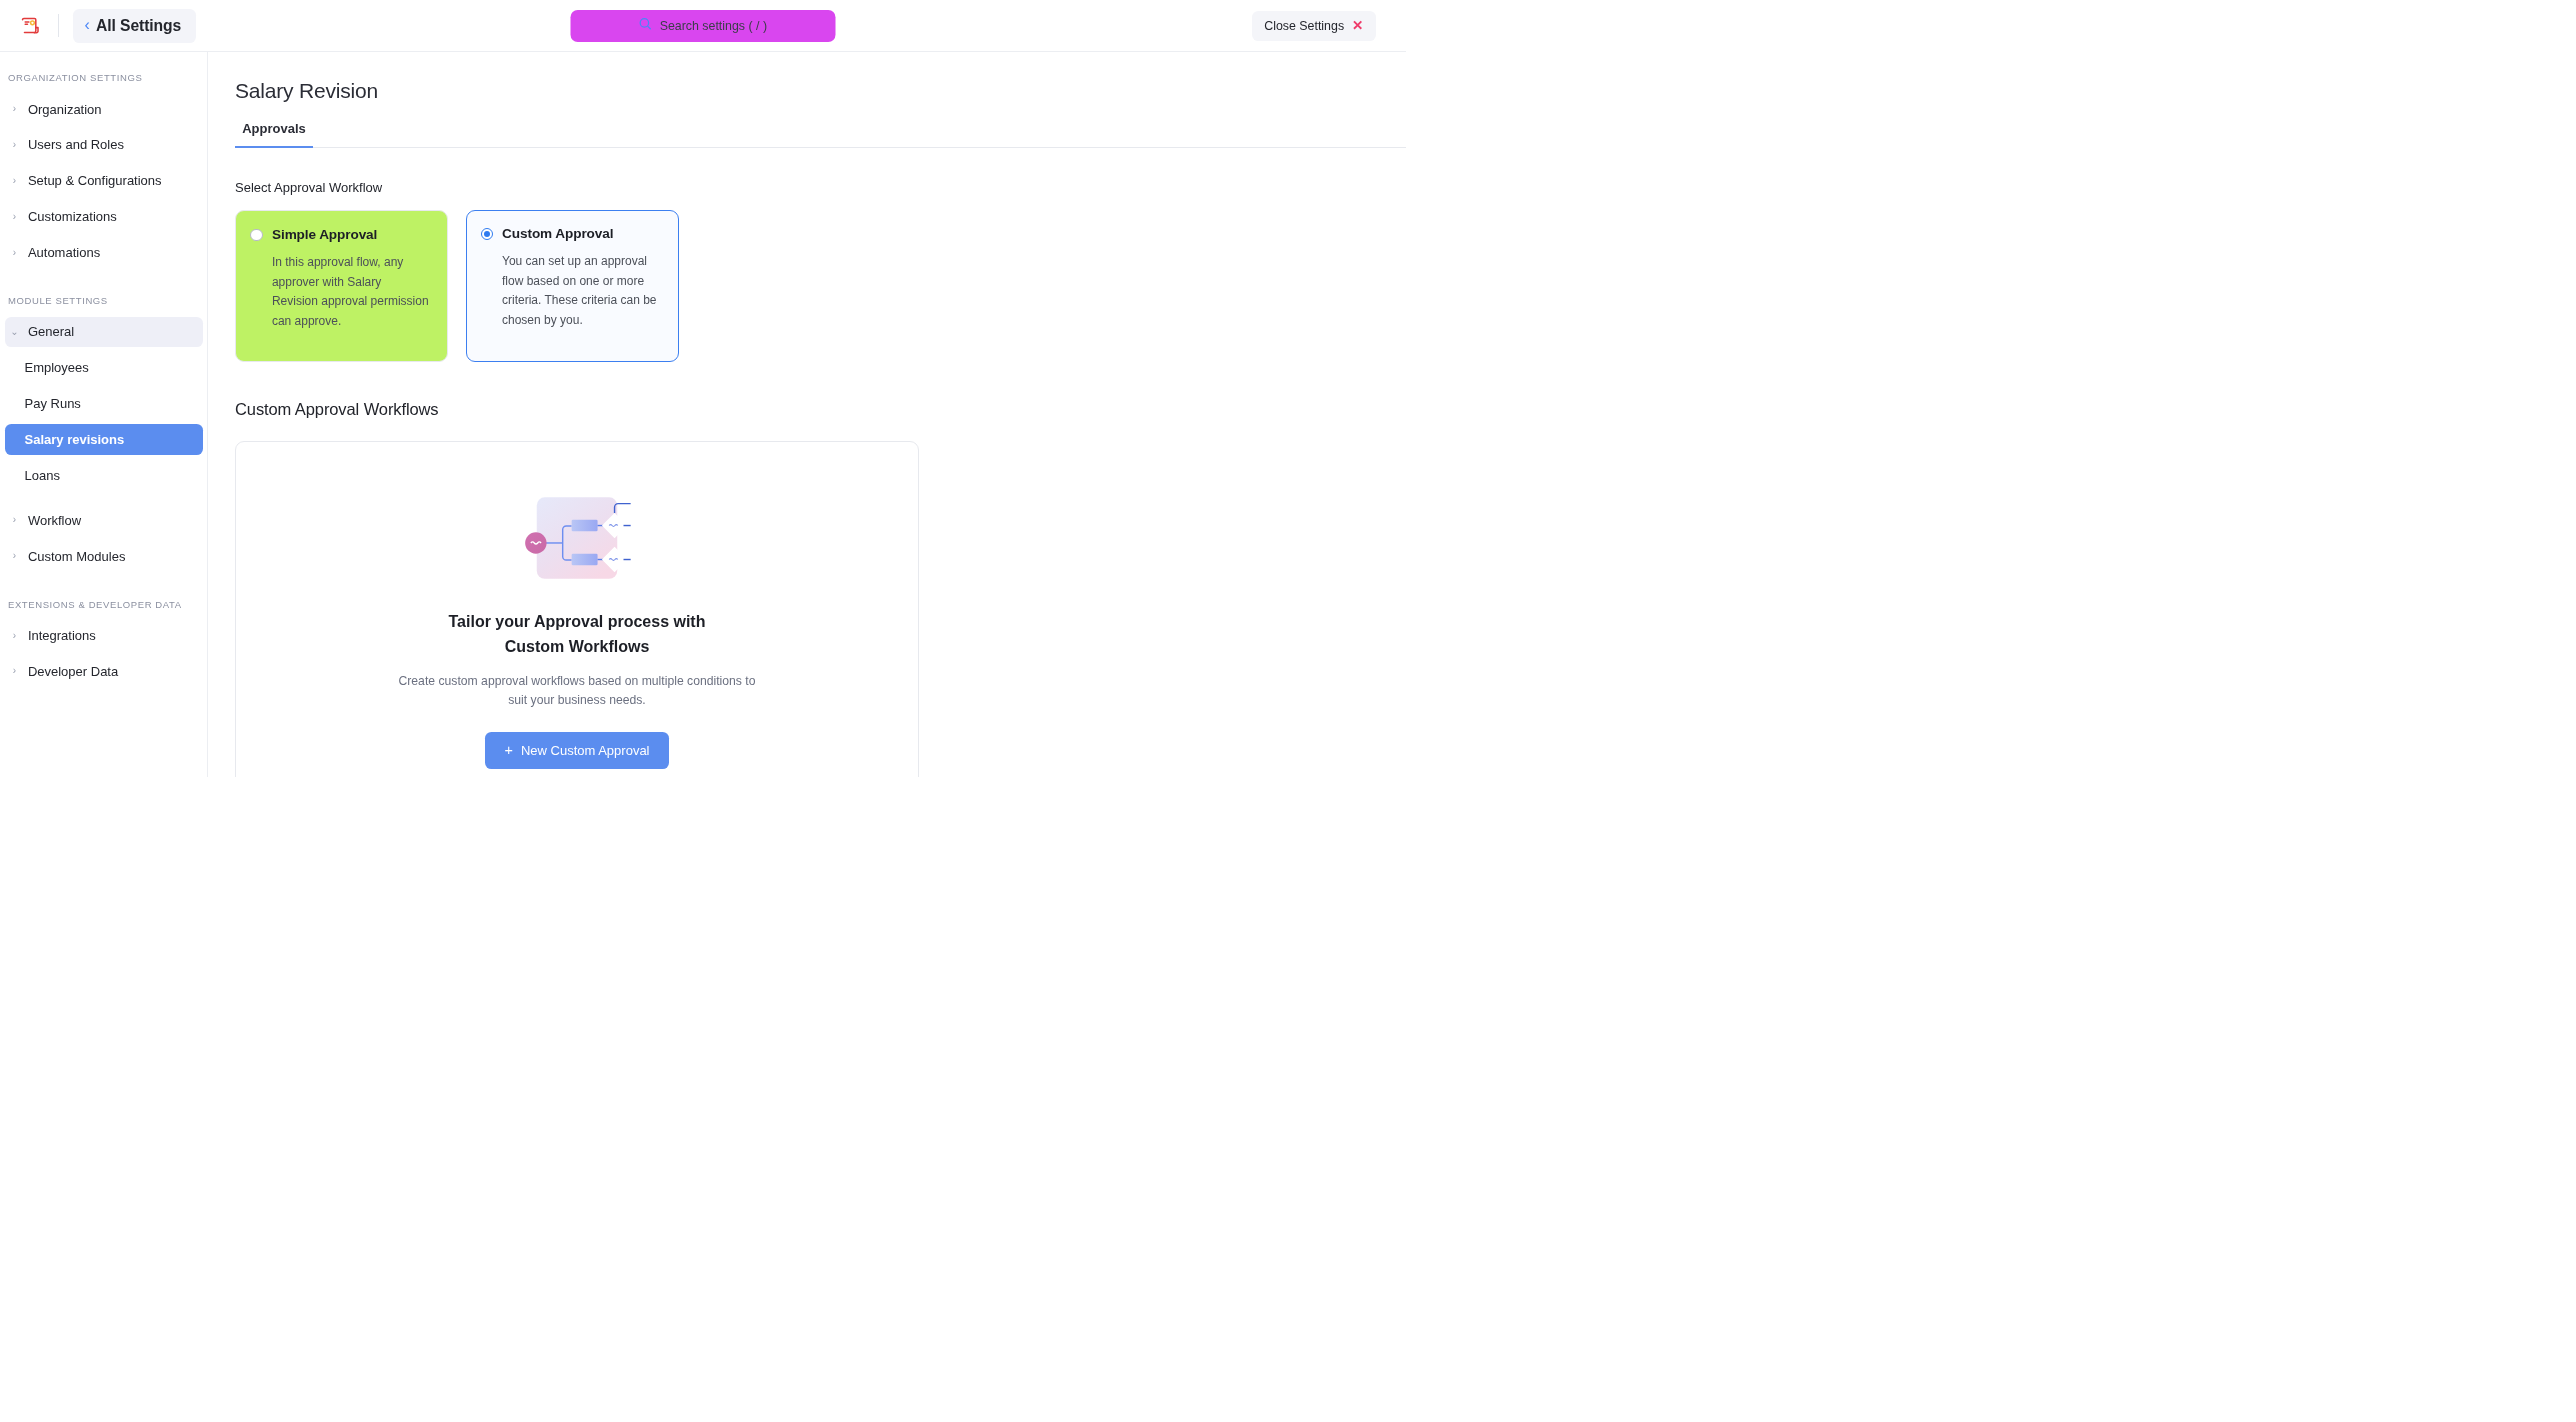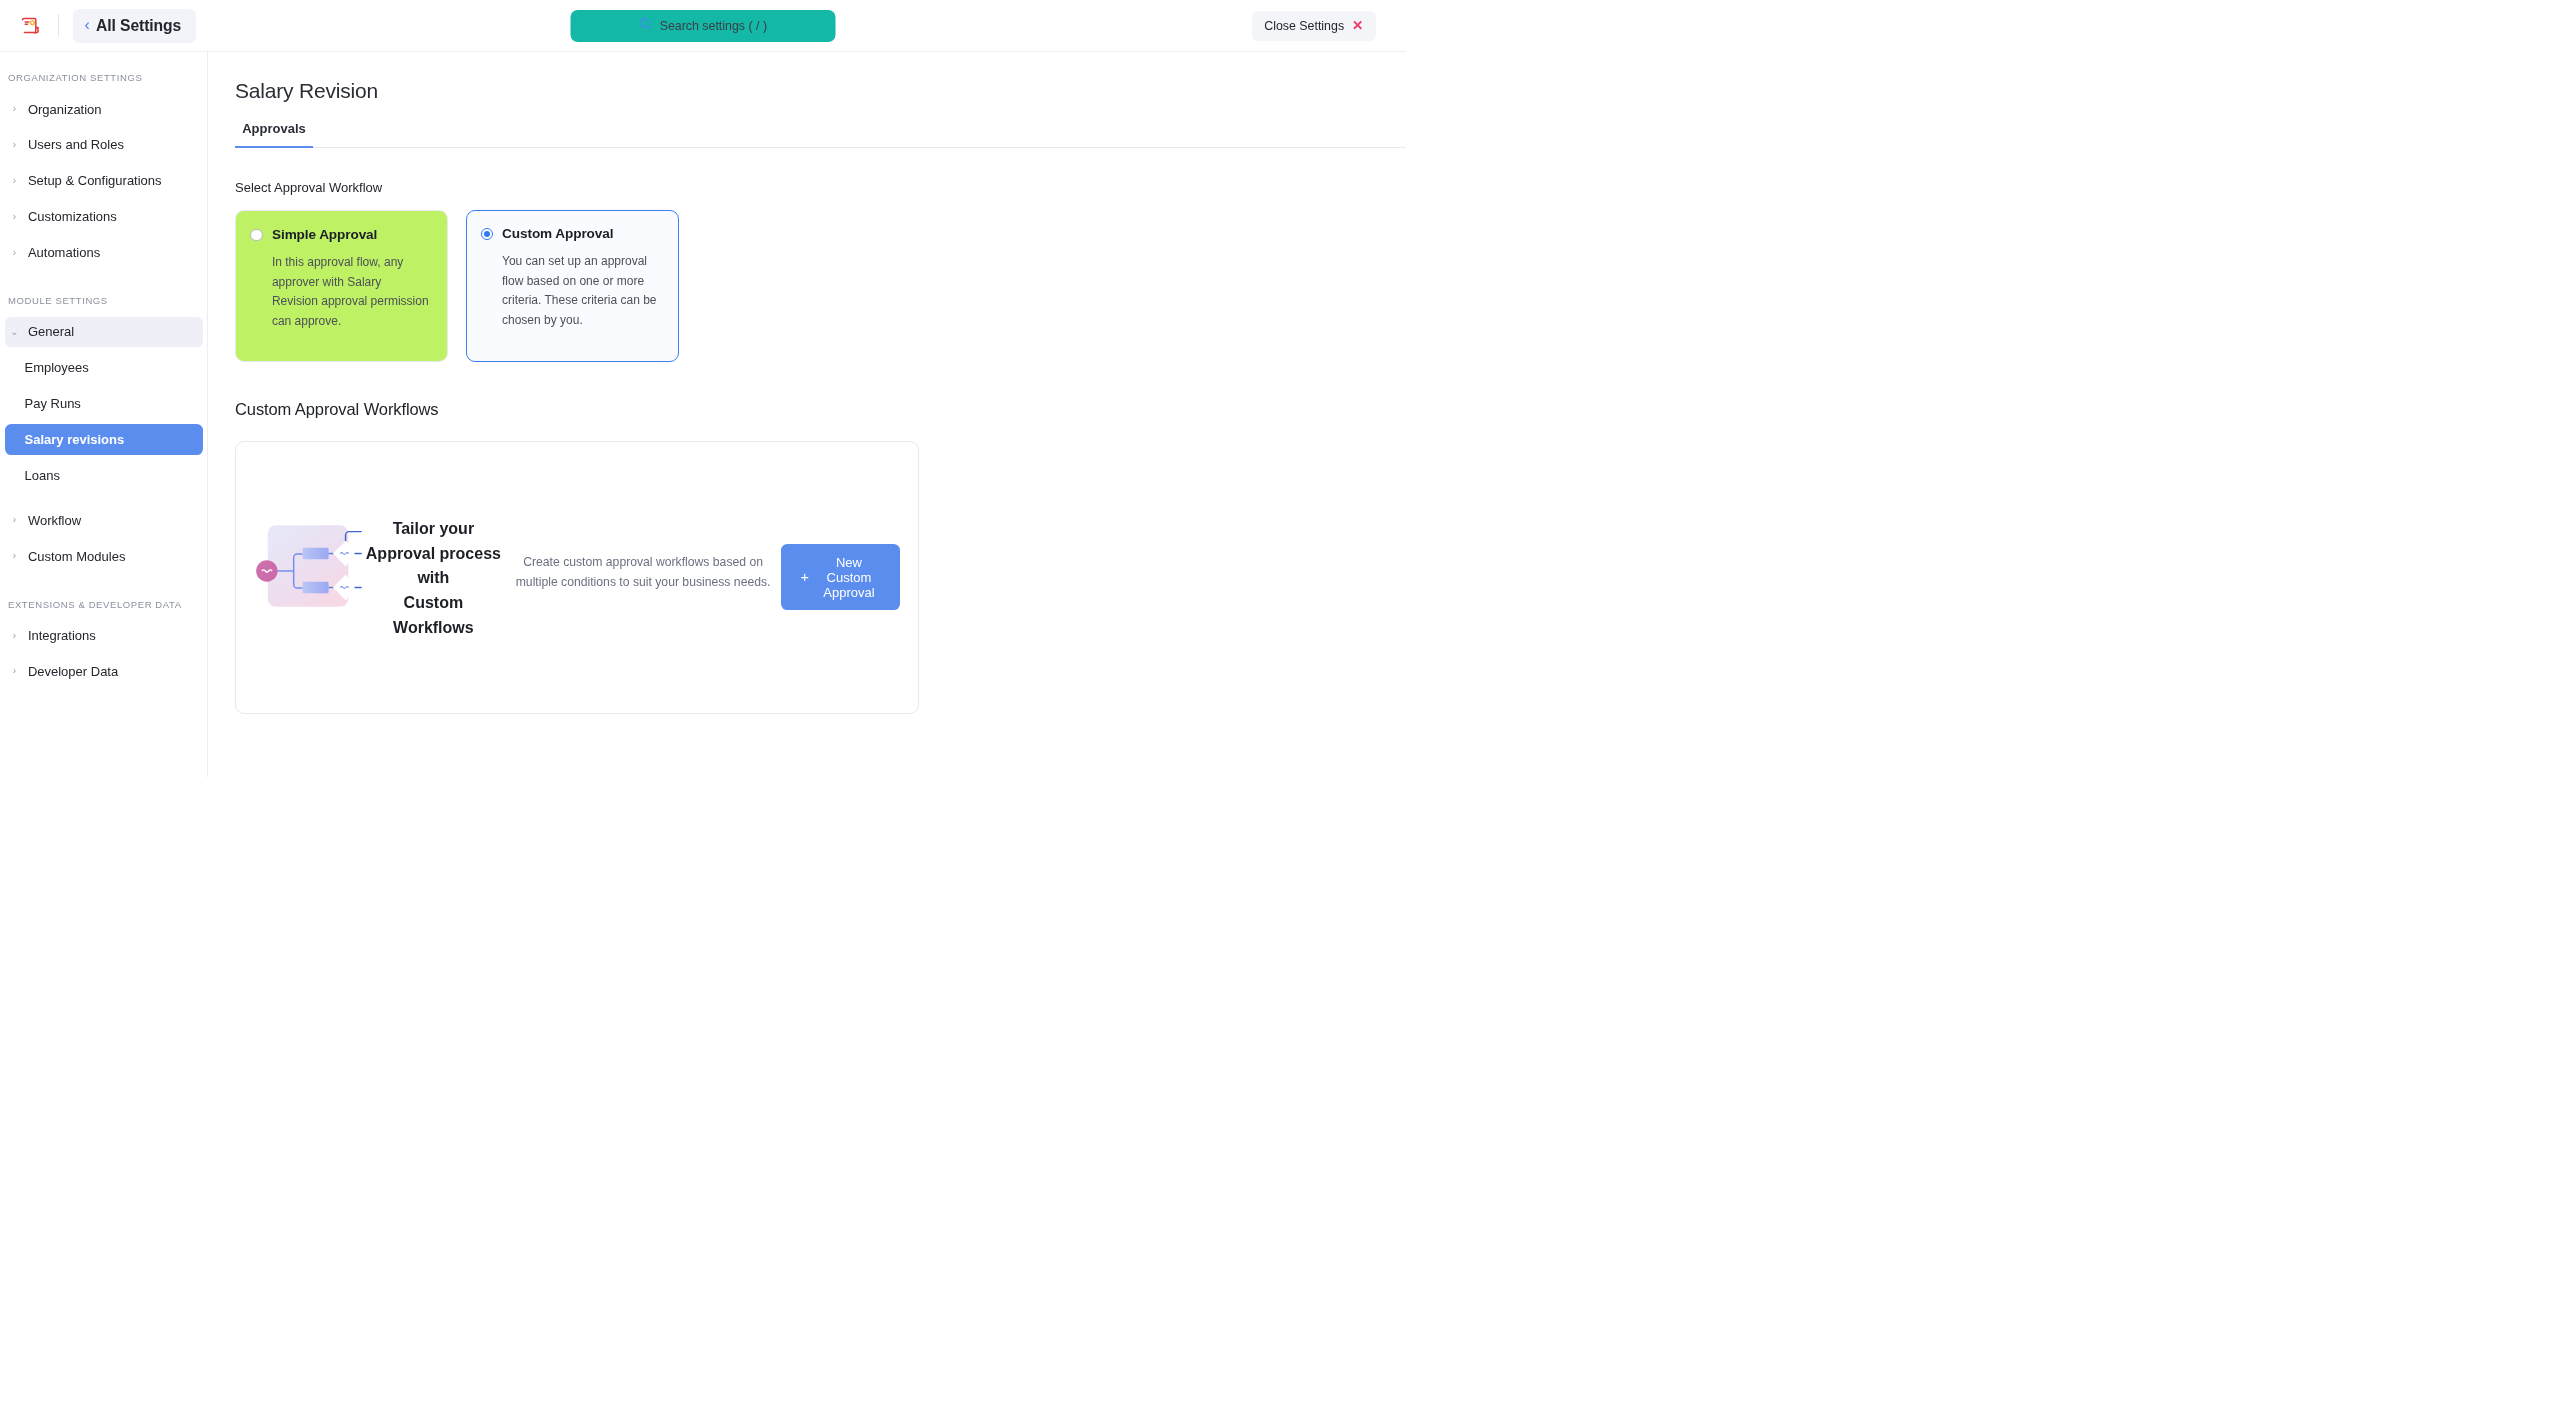--- a/index.html
+++ b/index.html
@@ -51,21 +51,21 @@
     transform: translateY(-0.9px);
   }
   .search-wrap {
     position: absolute;
     left: 50%;
     transform: translateX(-50%);
     width: 265px;
   }
   .search-box {
     height: 32px;
-    background: #14b8a6;
+    background: #d946ef;
     border-radius: 7.2px;
     border: none;
     width: 100%;
     display: flex;
     align-items: center;
     justify-content: center;
     gap: 7.2px;
     cursor: text;
   }
   .search-box .txt {
@@ -237,21 +237,21 @@
     letter-spacing: -0.1px;
   }
 
   .empty-panel {
     margin: 21.5px 27px 0 27px;
     max-width: 684px;
     border: 0.9px solid #e7e9ee;
     border-radius: 9px;
     padding: 50px 18px 72px 18px;
     display: flex;
-    flex-direction: row;
+    flex-direction: column;
     align-items: center;
     background: #ffffff;
   }
   .illus {
     width: 108px;
     height: 93px;
     position: relative;
   }
   .empty-title {
     margin-top: 25px;

